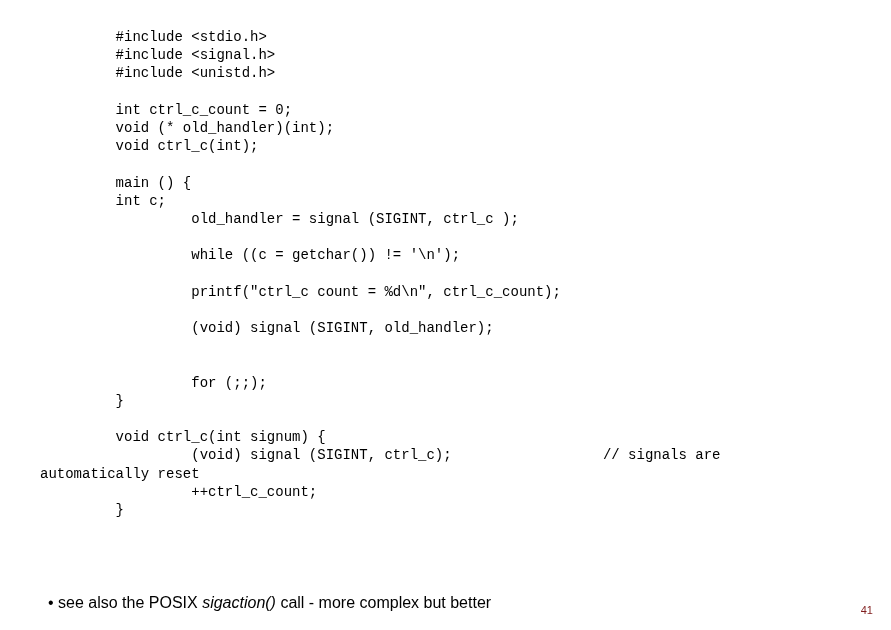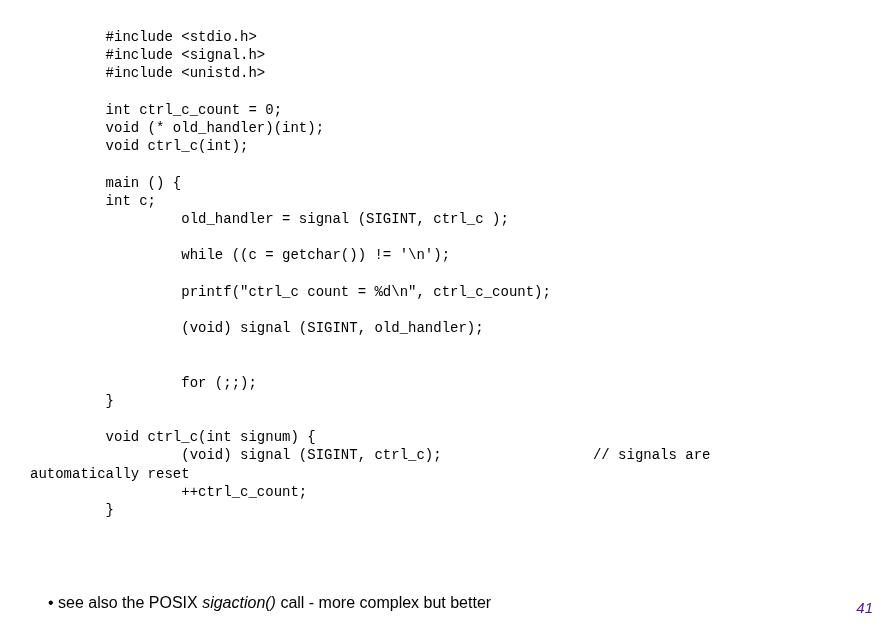--- a/index.html
+++ b/index.html
@@ -12,41 +12,40 @@
     color: #000;
     position: relative;
     overflow: hidden;
   }
   .code-block {
     font-family: "Lucida Console", Monaco, "Courier New", monospace;
     font-size: 14px;
     line-height: 1.3;
     white-space: pre;
     position: absolute;
-    left: 30px;
+    left: 40px;
     top: 28px;
   }
   .bullet-line {
     position: absolute;
     left: 20px;
     bottom: 18px;
     font-size: 16px;
     font-family: Arial, Helvetica, sans-serif;
     margin-left: 28px;
   }
   .bullet-line .italic {
     font-style: italic;
   }
   .page-num {
     position: absolute;
     right: 18px;
     bottom: 14px;
-    font-size: 15px;
-    color: #4c1d95;
-    font-style: italic;
+    font-size: 11px;
+    color: #7f1d1d;
   }
 </style>
 </head>
 <body>
 
 <div class="code-block">         #include &lt;stdio.h&gt;
          #include &lt;signal.h&gt;
          #include &lt;unistd.h&gt;
 
          int ctrl_c_count = 0;

